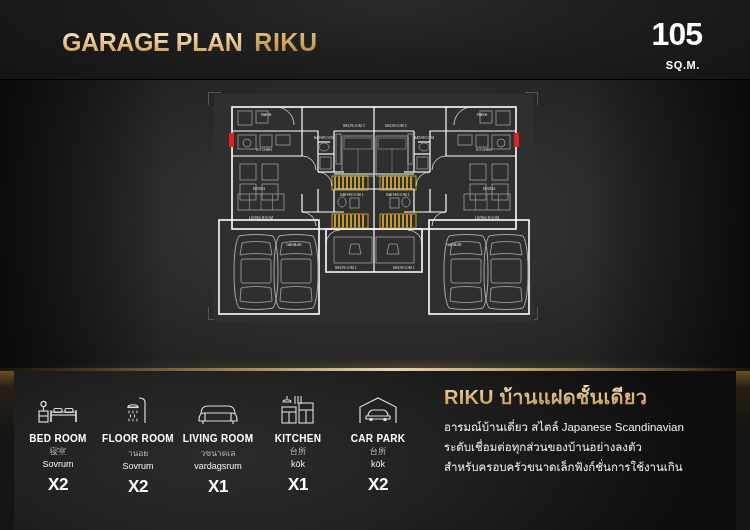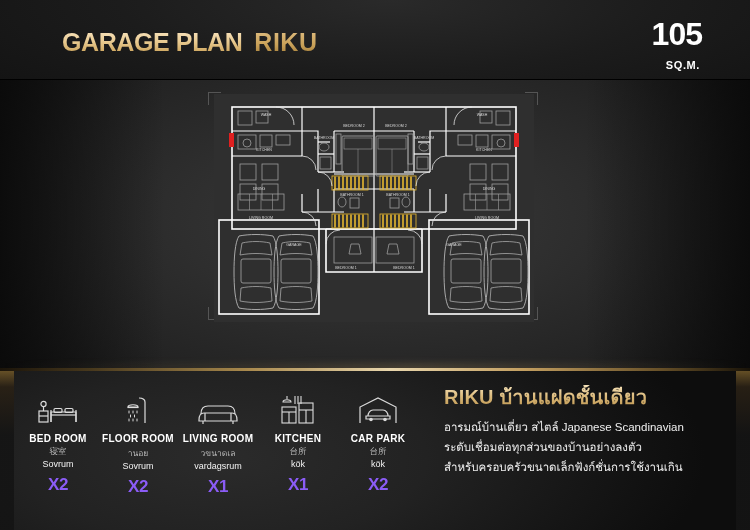--- a/index.html
+++ b/index.html
@@ -79,21 +79,21 @@
     background:linear-gradient(180deg,#6e5628 0%,#2a2115 10%,#141414 40%,#141414 100%); opacity:.9;}
   .footer-edge-r { position:absolute; right:0; top:371px; width:14px; height:159px;
     background:linear-gradient(180deg,#6e5628 0%,#2a2115 10%,#141414 40%,#141414 100%); opacity:.9;}
 
   .features { position:absolute; left:18px; top:392px; width:400px; display:flex; }
   .feature { flex:1; text-align:center; }
   .feature .ficon { height:34px; display:flex; align-items:flex-end; justify-content:center; margin-bottom:7px; }
   .feature .ftitle { font-size:10px; font-weight:bold; color:#fff; letter-spacing:.3px; white-space:nowrap; }
   .feature .fjp { font-size:8.5px; color:#b9b9b9; margin-top:2px; white-space:nowrap; }
   .feature .fsv { font-size:9px; font-weight:normal; color:#f2f2f2; margin-top:1px; white-space:nowrap; }
-  .feature .fcount { font-size:17px; font-weight:bold; color:#8b5cf6; margin-top:6px; letter-spacing:-.3px; }
+  .feature .fcount { font-size:17px; font-weight:bold; color:#ffffff; margin-top:6px; letter-spacing:-.3px; }
 
   .promo { position:absolute; left:444px; top:385px; width:292px; }
   .promo-head {
     font-size:20px; font-weight:bold; letter-spacing:.2px; white-space:nowrap;
     background:linear-gradient(180deg,#f6e3bb 0%,#dcbb7d 45%,#b88f46 100%);
     -webkit-background-clip:text; background-clip:text; color:transparent;
     line-height:1.25;
   }
   .promo-body { margin-top:8px; }
   .promo-line { font-size:11.5px; color:#efefef; line-height:1.72; white-space:nowrap; }

